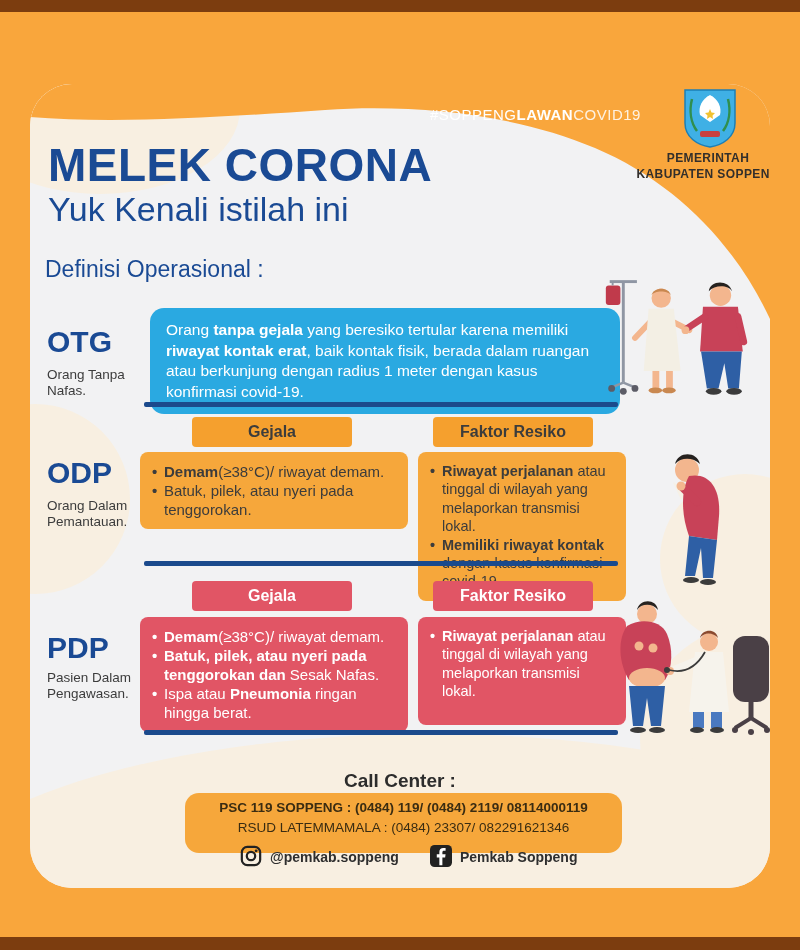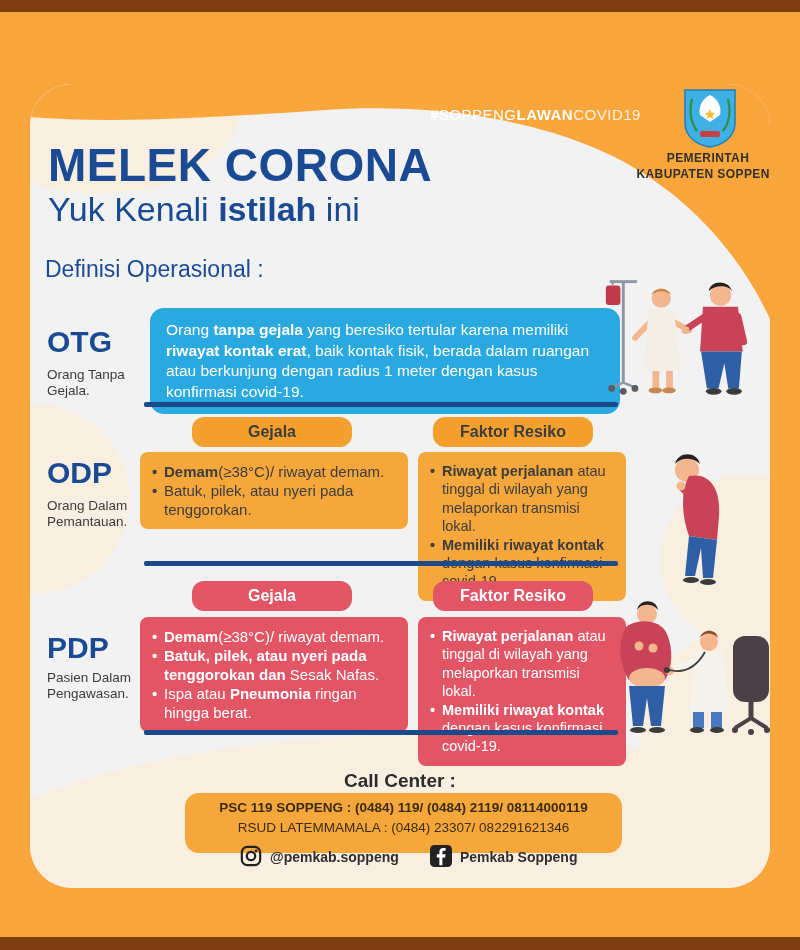--- a/index.html
+++ b/index.html
@@ -24,36 +24,36 @@
   .topwave{position:absolute;left:0;top:0;width:740px;height:235px;}
 
   .hashtag{position:absolute;left:400px;top:22px;width:250px;color:#fff;font-size:15px;letter-spacing:.5px;}
   .hashtag .b{font-weight:bold;}
   .hashtag .l{font-weight:normal;opacity:.85;}
   .logo{position:absolute;left:652px;top:3px;width:56px;height:62px;}
   .gov-name{position:absolute;left:598px;top:67px;width:160px;text-align:center;font-size:12px;font-weight:bold;color:#332F2B;line-height:1.3;letter-spacing:.4px;}
 
   .title{position:absolute;left:18px;top:54px;font-size:46px;font-weight:bold;color:var(--title-blue,#1A4A94);letter-spacing:.5px;}
   .subtitle{position:absolute;left:18px;top:106px;font-size:34px;color:var(--title-blue,#1A4A94);}
-  .subtitle .b{font-weight:bold;}
+  .subtitle .b{font-weight:normal;}
   .section-heading{position:absolute;left:15px;top:172px;font-size:23px;color:var(--title-blue,#1A4A94);}
 
   .abbr{position:absolute;left:17px;font-size:30px;font-weight:bold;color:var(--title-blue,#1A4A94);line-height:1;}
   .full-name{position:absolute;left:17px;width:110px;font-size:13.5px;color:var(--dark-text,#3C3C3C);line-height:1.18;}
   .abbr.otg{top:243px;} .full-name.otg{top:283px;}
   .abbr.odp{top:374px;} .full-name.odp{top:414px;}
   .abbr.pdp{top:549px;} .full-name.pdp{top:586px;}
 
   .desc-box{position:absolute;left:120px;top:224px;width:470px;min-height:92px;background:var(--otg-blue,#2AA9E1);border-radius:14px;padding:12px 16px;color:#fff;font-size:15.5px;line-height:1.33;}
   .desc-box .b{font-weight:bold;}
 
   .navy-line{position:absolute;left:114px;width:474px;height:5px;border-radius:2px;background:var(--navy,#1B4A8C);}
   .navy-line.l1{top:318px;} .navy-line.l2{top:477px;} .navy-line.l3{top:646px;}
 
-  .pill{position:absolute;width:160px;height:30px;border-radius:12px;text-align:center;font-size:16px;font-weight:bold;line-height:30px;}
+  .pill{position:absolute;width:160px;height:30px;border-radius:4px;text-align:center;font-size:16px;font-weight:bold;line-height:30px;}
   .pill.orange{background:var(--pill-orange,#F5A02E);color:var(--dark-text,#3C3C3C);}
   .pill.red{background:var(--red,#E15565);color:#fff;}
   .pill.g1{left:162px;top:333px;} .pill.f1{left:403px;top:333px;}
   .pill.g2{left:162px;top:497px;} .pill.f2{left:403px;top:497px;}
 
   .box{position:absolute;border-radius:8px;}
   .box.orange{background:var(--box-orange,#F6A73B);color:var(--dark-text,#3C3C3C);}
   .box.redbox{background:var(--red,#E15565);color:#fff;}
   .box ul{list-style:none;padding:10px 12px;}
   .box li{position:relative;padding-left:12px;font-size:15px;line-height:1.27;}
@@ -111,21 +111,21 @@
     <div class="gov-name">
       <div>PEMERINTAH</div>
       <div>KABUPATEN SOPPENG</div>
     </div>
 
     <div class="title">MELEK CORONA</div>
     <div class="subtitle"><span>Yuk Kenali </span><span class="b">istilah</span><span> ini</span></div>
     <div class="section-heading">Definisi Operasional :</div>
 
     <div class="abbr otg">OTG</div>
-    <div class="full-name otg">Orang Tanpa Gejala.</div>
+    <div class="full-name otg">Orang Tanpa Nafas.</div>
     <div class="desc-box"><span>Orang </span><span class="b">tanpa gejala</span><span> yang beresiko tertular karena memiliki </span><span class="b">riwayat kontak erat</span><span>, baik kontak fisik, berada dalam ruangan atau berkunjung dengan radius 1 meter dengan kasus konfirmasi covid-19.</span></div>
     <div class="navy-line l1"></div>
     <svg class="illus otg" viewBox="0 0 175 132">
       <g stroke="#8F96A3" stroke-width="3" fill="none">
         <line x1="24" y1="10" x2="24" y2="114"></line>
           <line x1="10" y1="10" x2="38" y2="10"></line>
       </g>
       <rect x="6" y="14" width="15" height="20" rx="3" fill="#C03A4B"></rect>
       <line x1="13" y1="10" x2="13" y2="14" stroke="#8F96A3" stroke-width="2"></line>
       <line x1="24" y1="114" x2="12" y2="119" stroke="#8F96A3" stroke-width="2.5"></line>
@@ -191,21 +191,20 @@
     <div class="box redbox gejala-pdp">
       <ul>
           <li><span class="b">Demam</span><span>(≥38°C)/ riwayat demam.</span></li>
           <li><span class="b">Batuk, pilek, atau nyeri pada tenggorokan dan </span><span>Sesak Nafas.</span></li>
           <li><span>Ispa atau </span><span class="b">Pneumonia</span><span> ringan hingga berat.</span></li>
         </ul>
     </div>
     <div class="box redbox narrow faktor-pdp">
       <ul>
           <li><span class="b">Riwayat perjalanan</span><span> atau tinggal di wilayah yang melaporkan transmisi lokal.</span></li>
-          <li><span class="b">Memiliki riwayat kontak</span><span> dengan kasus konfirmasi covid-19.</span></li>
         </ul>
     </div>
     <div class="navy-line l3"></div>
     <svg class="illus pdp" viewBox="0 0 175 145">
       <rect x="138" y="42" width="36" height="66" rx="12" fill="#4A4046"></rect>
       <line x1="156" y1="108" x2="156" y2="126" stroke="#4A4046" stroke-width="5"></line>
       <path d="M140,134 L156,124 L172,134" stroke="#4A4046" stroke-width="4" fill="none"></path>
       <circle cx="140" cy="136" r="3" fill="#4A4046"></circle>
         <circle cx="172" cy="136" r="3" fill="#4A4046"></circle>
         <circle cx="156" cy="138" r="3" fill="#4A4046"></circle>

